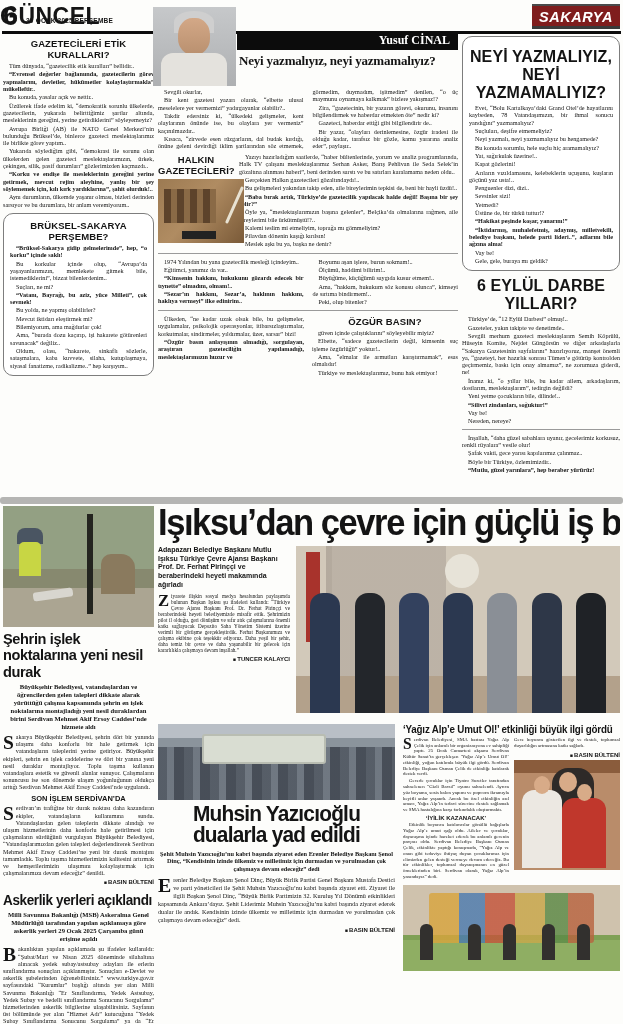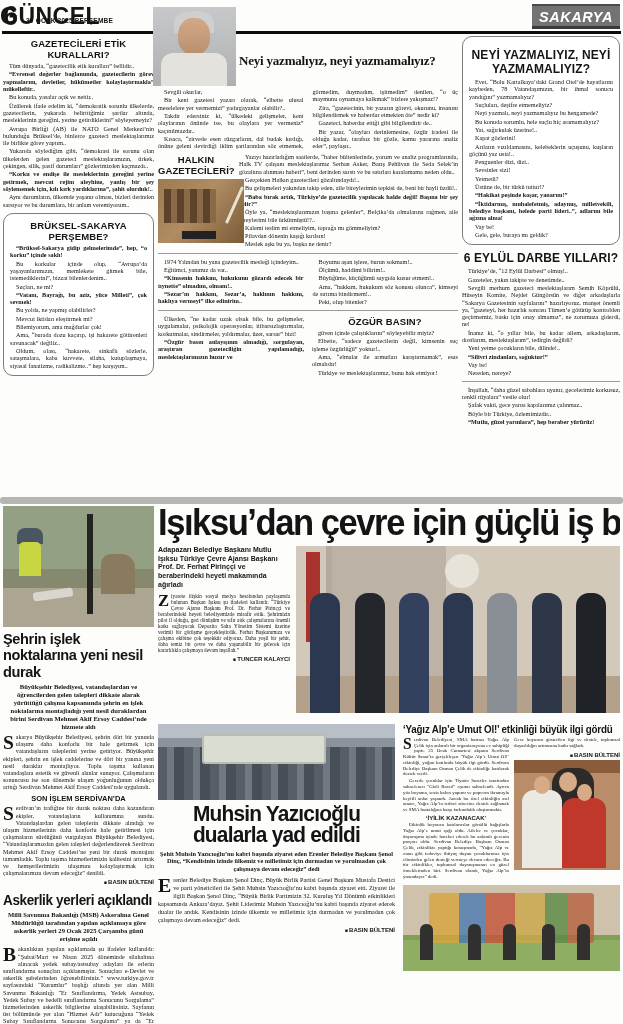--- a/index.html
+++ b/index.html
@@ -2,21 +2,21 @@
 <html><head>
 <meta charset="utf-8">
 <style>
   html,body{margin:0;padding:0;background:#e8e8e4;}
   .page{position:relative;width:623px;height:1024px;background:#fdfdfb;margin:0 auto;overflow:hidden;
         font-family:"Liberation Serif",serif;color:#141414;}
   
   .pagenum{position:absolute;left:3px;top:1px;font:900 27px "Liberation Sans",sans-serif;letter-spacing:-1px;}
   .dateline{position:absolute;left:26px;top:17px;font:700 6.5px "Liberation Sans",sans-serif;letter-spacing:.2px;}
   .sectiontitle{position:absolute;left:0;right:0;top:3px;text-align:left;font:900 23px "Liberation Sans",sans-serif;letter-spacing:.5px;}
-  .brandbox{position:absolute;right:3px;top:4px;width:88px;height:25px;background:#737373;display:flex;align-items:center;justify-content:center;
+  .brandbox{position:absolute;right:3px;top:4px;width:88px;height:25px;background:#7f1d1d;display:flex;align-items:center;justify-content:center;
             box-shadow:inset 0 2px 0 #4a4a4a, inset 0 -3px 0 #3a3a3a;}
   .brandbox span{color:#fff;font:900 italic 14.5px "Liberation Sans",sans-serif;letter-spacing:.5px;}
   .rule{position:absolute;left:2px;right:2px;top:31px;height:3px;background:#0c0c0c;}
   
   .body p{margin:0 0 1px 0;text-indent:6px;text-align:justify;line-height:1.18;}
   .body p.b{font-weight:bold;}
   h2.colhead{font:900 9.5px "Liberation Sans",sans-serif;text-align:center;margin:1px 0 2px 0;letter-spacing:.1px;}
   hr.thin{border:none;border-top:1px solid #9a9a9a;margin:4px 0;}
   .byline{font:700 6px "Liberation Sans",sans-serif;text-align:right;margin-top:2px;}
   .byline::before{content:"■ ";font-size:5px;}
@@ -41,21 +41,21 @@
   .halkin-left{width:76px;flex:none;}
   .img-books{width:86px;height:64px;margin-top:3px;background:linear-gradient(130deg,#9c7a52 0%,#b08c62 45%,#7a5a38 100%);position:relative;overflow:hidden;}
   .img-books .spine{position:absolute;left:6px;top:10px;width:52px;height:34px;background:repeating-linear-gradient(90deg,#5d432b 0 7px,#8a6a46 7px 13px);}
   .img-books .quill{position:absolute;right:8px;top:6px;width:3px;height:40px;background:#e8e2d2;transform:rotate(24deg);border-radius:2px;}
   .img-books .base{position:absolute;left:24px;bottom:4px;width:34px;height:8px;background:#222;}
   .halkin-right{flex:1;}
   .ozgur{display:flex;gap:8px;justify-content:flex-end;}
   .ozgur .half{width:50%;}
   
   .col-right-top{position:absolute;left:462px;top:36px;width:158px;height:460px;overflow:hidden;font-size:6.2px;}
-  .col-right-top h2.colhead{font-size:12px;margin-top:6px;}
+  .col-right-top h2.colhead{font-size:16px;margin-top:6px;}
   
   .graybar{position:absolute;left:0;right:0;top:497px;height:7px;background:#b5b5b3;border-radius:3px;}
   
   .col-left-bottom{position:absolute;left:3px;top:506px;width:151px;height:518px;overflow:hidden;font-size:6.1px;}
   .photo{position:relative;overflow:hidden;}
   .durak-photo{width:151px;height:121px;background:linear-gradient(#93a083 0 52%,#87896f 52% 68%,#aba592 68% 100%);}
   .durak-photo .vest{position:absolute;left:16px;top:36px;width:22px;height:34px;background:#c8d644;border-radius:5px 5px 0 0;}
   .durak-photo .worker{position:absolute;left:14px;top:22px;width:26px;height:16px;background:#4a5562;border-radius:8px 8px 0 0;}
   .durak-photo .pole{position:absolute;left:84px;top:8px;width:6px;height:100px;background:#23241f;}
   .durak-photo .crouch{position:absolute;left:98px;top:48px;width:34px;height:40px;background:#8a7a5e;border-radius:10px 14px 0 0;}
@@ -142,20 +142,23 @@
           <p>Oldum, olası, “hakarete, sinkaflı sözlerle, sataşmalara, kaba kuvvete, silaha, kutuplaşmaya, siyasal fanatizme, radikalizme..” hep karşıyım..</p>
         </div>
     </div>
   </section>
 
   <div class="author-photo">
     <i class="hair"></i>
     <i class="face"></i>
     <i class="shirt"></i>
   </div>
+  <div class="author-bar">
+    <span>Yusuf CİNAL</span>
+  </div>
   <h1 class="opinion-headline">Neyi yazmalıyız, neyi yazmamalıyız?</h1>
 
   <section class="col-mid-top">
     <div class="twocol body">
         <p>Sevgili okurlar,</p>
         <p>Bir kent gazetesi yazarı olarak, “elbette ulusal meselelere yer vermemizi” yadırgayanlar olabilir?..</p>
         <p>Takdir edersiniz ki, “ülkedeki gelişmeler, kent olaylarının önünde ise, bu olaylara yer vermeniz” kaçınılmazdır..</p>
         <p>Kısaca, “zirvede esen rüzgarların, dal budak kırdığı, önüne geleni devirdiği iklim şartlarından söz etmemek, görmedim, duymadım, işitmedim” denilen, “o üç maymunu oynamaya kalkmak” bizlere yakışmaz!?</p>
         <p>Zira, “gazetecinin, bir yazarın görevi, okurunu, insanını bilgilendirmek ve haberdar etmekten öte” nedir ki?</p>
         <p>Gazeteci, haberdar ettiği gibi bilgilendirir de..</p>

